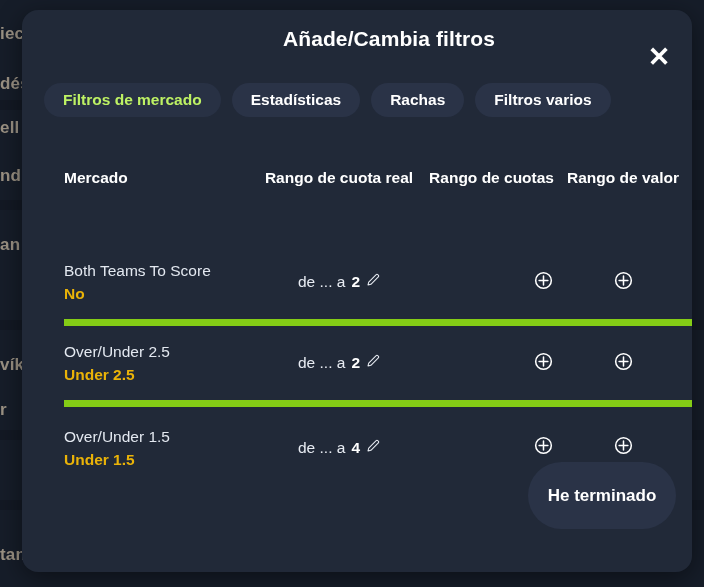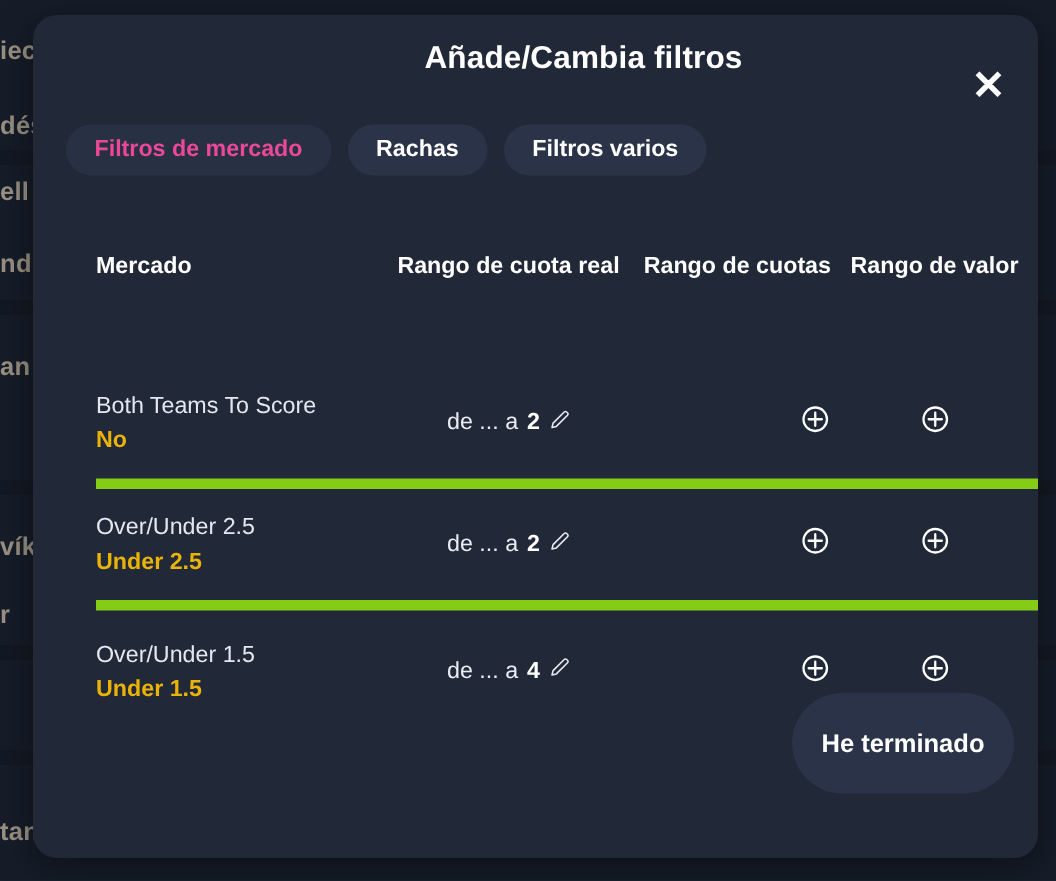--- a/index.html
+++ b/index.html
@@ -107,21 +107,21 @@
     display: flex;
     align-items: center;
     justify-content: center;
     padding: 0 19px;
     cursor: pointer;
     border: none;
     white-space: nowrap;
     font-family: "Liberation Sans", sans-serif;
   }
   .tab.active {
-    color: #ec4899;
+    color: #bef264;
     background: #283144;
   }
 
   
   #table {
     position: absolute;
     top: 126px;
     left: 42px;
     width: 628px;
     margin-top: 31px;
@@ -232,20 +232,23 @@
 
   <div id="modal-title">Añade/Cambia filtros</div>
 
   <button id="close-btn">
     <span class="x-glyph">✕</span>
   </button>
 
   <div id="tabs">
       <button class="tab active">
         <span>Filtros de mercado</span>
+      </button>
+      <button class="tab">
+        <span>Estadísticas</span>
       </button>
       <button class="tab">
         <span>Rachas</span>
       </button>
       <button class="tab">
         <span>Filtros varios</span>
       </button>
     </div>
 
   <div id="table">

